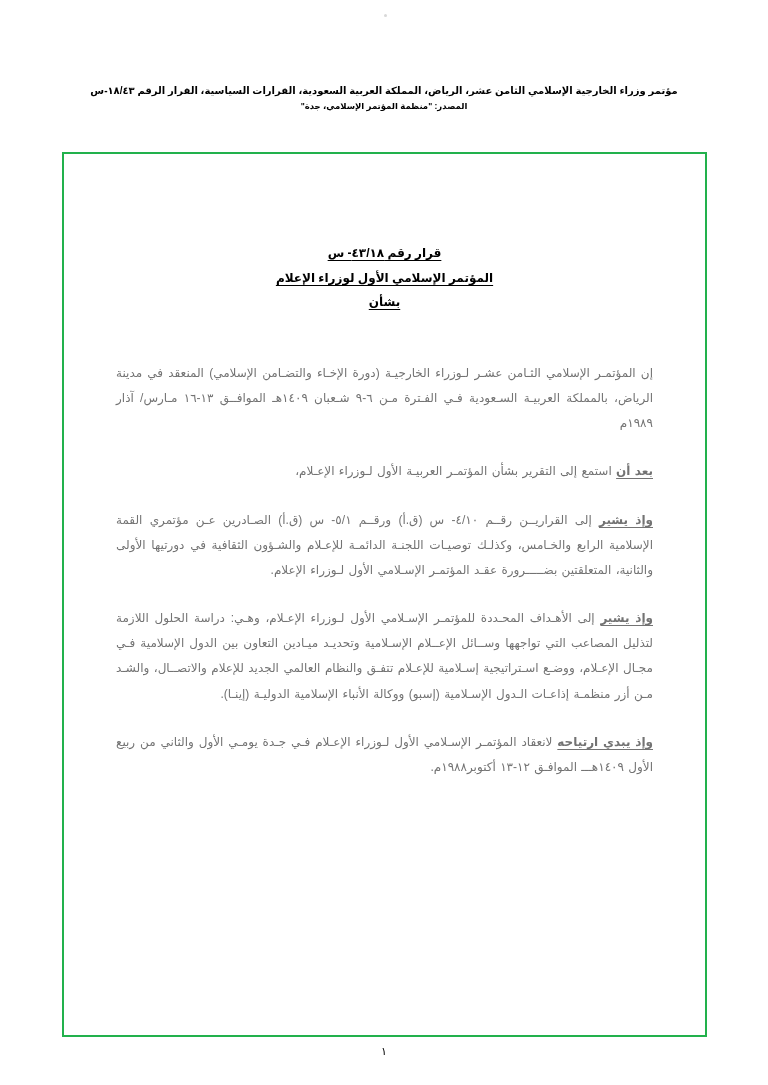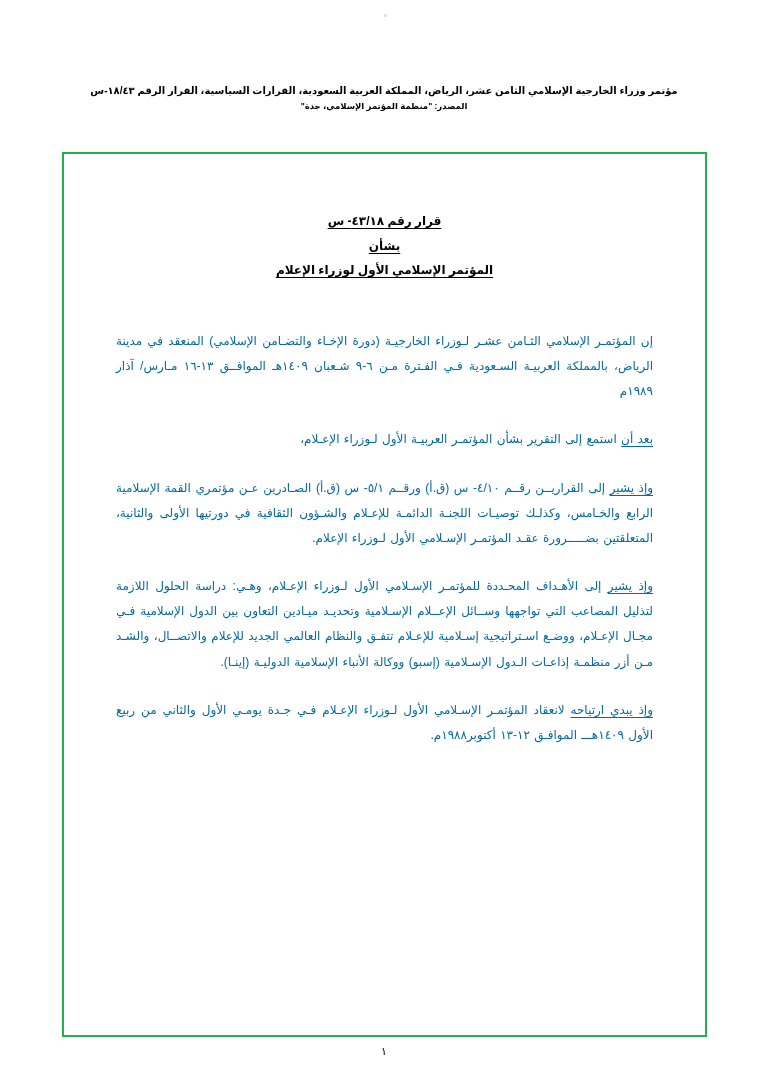--- a/index.html
+++ b/index.html
@@ -54,45 +54,46 @@
     box-sizing: border-box;
     background: #ffffff;
   }
   .frame-inner {
     padding: 55px 52px 40px 52px;
     box-sizing: border-box;
   }
   .title-block {
     text-align: center;
     margin-bottom: 46px;
+    margin-top: 32px;
   }
   .title-line {
     font-family: "Liberation Sans", "DejaVu Sans", sans-serif;
     font-weight: bold;
     font-size: 12px;
     line-height: 2.05;
     color: #000;
   }
   .title-line span.u {
     text-decoration: underline;
     text-underline-offset: 3px;
   }
   .para {
     font-family: "Liberation Sans", "DejaVu Sans", sans-serif;
     font-size: 12px;
     line-height: 2.1;
     text-align: justify;
     text-align-last: right;
     margin: 0 0 23px 0;
-    color: #0369a1;
+    color: #737373;
     word-spacing: 1px;
   }
   .para:last-child { margin-bottom: 4px; }
   .lead {
-    font-weight: normal;
+    font-weight: bold;
     text-decoration: underline;
     text-underline-offset: 3px;
   }
   .page-number {
     position: absolute;
     top: 1045px;
     left: 0;
     width: 768px;
     text-align: center;
     font-family: "Liberation Sans", "DejaVu Sans", sans-serif;
@@ -119,22 +120,22 @@
   <div class="header-block">
     <div class="doc-header-title">مؤتمر وزراء الخارجية الإسلامي الثامن عشر، الرياض، المملكة العربية السعودية، القرارات السياسية، القرار الرقم ١٨/٤٣-س</div>
     <div class="doc-header-source">المصدر: "منظمة المؤتمر الإسلامي، جدة"</div>
   </div>
 
   <div class="frame">
     <div class="frame-inner">
 
       <div class="title-block">
         <div class="title-line"><span class="u">قرار رقم ٤٣/١٨- س</span></div>
+        <div class="title-line"><span class="u">المؤتمر الإسلامي الأول لوزراء الإعلام</span></div>
         <div class="title-line"><span class="u">بشأن</span></div>
-        <div class="title-line"><span class="u">المؤتمر الإسلامي الأول لوزراء الإعلام</span></div>
       </div>
 
       <p class="para"><span class="lead"></span><span>إن المؤتمـر الإسلامي الثـامن عشـر لـوزراء الخارجيـة (دورة الإخـاء والتضـامن الإسلامي) المنعقد في مدينة الرياض، بالمملكة العربيـة السـعودية فـي الفـترة مـن ٦-٩ شـعبان ١٤٠٩هـ الموافــق ١٣-١٦ مـارس/ آذار ١٩٨٩م</span></p>
 
       <p class="para"><span class="lead">بعد أن</span><span> استمع إلى التقرير بشأن المؤتمـر العربيـة الأول لـوزراء الإعـلام،</span></p>
 
       <p class="para"><span class="lead">وإذ يشير</span><span> إلى القراريــن رقــم ٤/١٠- س (ق.أ) ورقــم ٥/١- س (ق.أ) الصـادرين عـن مؤتمري القمة الإسلامية الرابع والخـامس، وكذلـك توصيـات اللجنـة الدائمـة للإعـلام والشـؤون الثقافية في دورتيها الأولى والثانية، المتعلقتين بضـــــرورة عقـد المؤتمـر الإسـلامي الأول لـوزراء الإعلام.</span></p>
 
 
       <p class="para"><span class="lead">وإذ يشير</span><span> إلى الأهـداف المحـددة للمؤتمـر الإسـلامي الأول لـوزراء الإعـلام، وهـي: دراسة الحلول اللازمة لتذليل المصاعب التي تواجهها وســائل الإعــلام الإسـلامية وتحديـد ميـادين التعاون بين الدول الإسلامية فـي مجـال الإعـلام، ووضـع اسـتراتيجية إسـلامية للإعـلام تتفـق والنظام العالمي الجديد للإعلام والاتصــال، والشـد مـن أزر منظمـة إذاعـات الـدول الإسـلامية (إسبو) ووكالة الأنباء الإسلامية الدوليـة (إينـا).</span></p>

